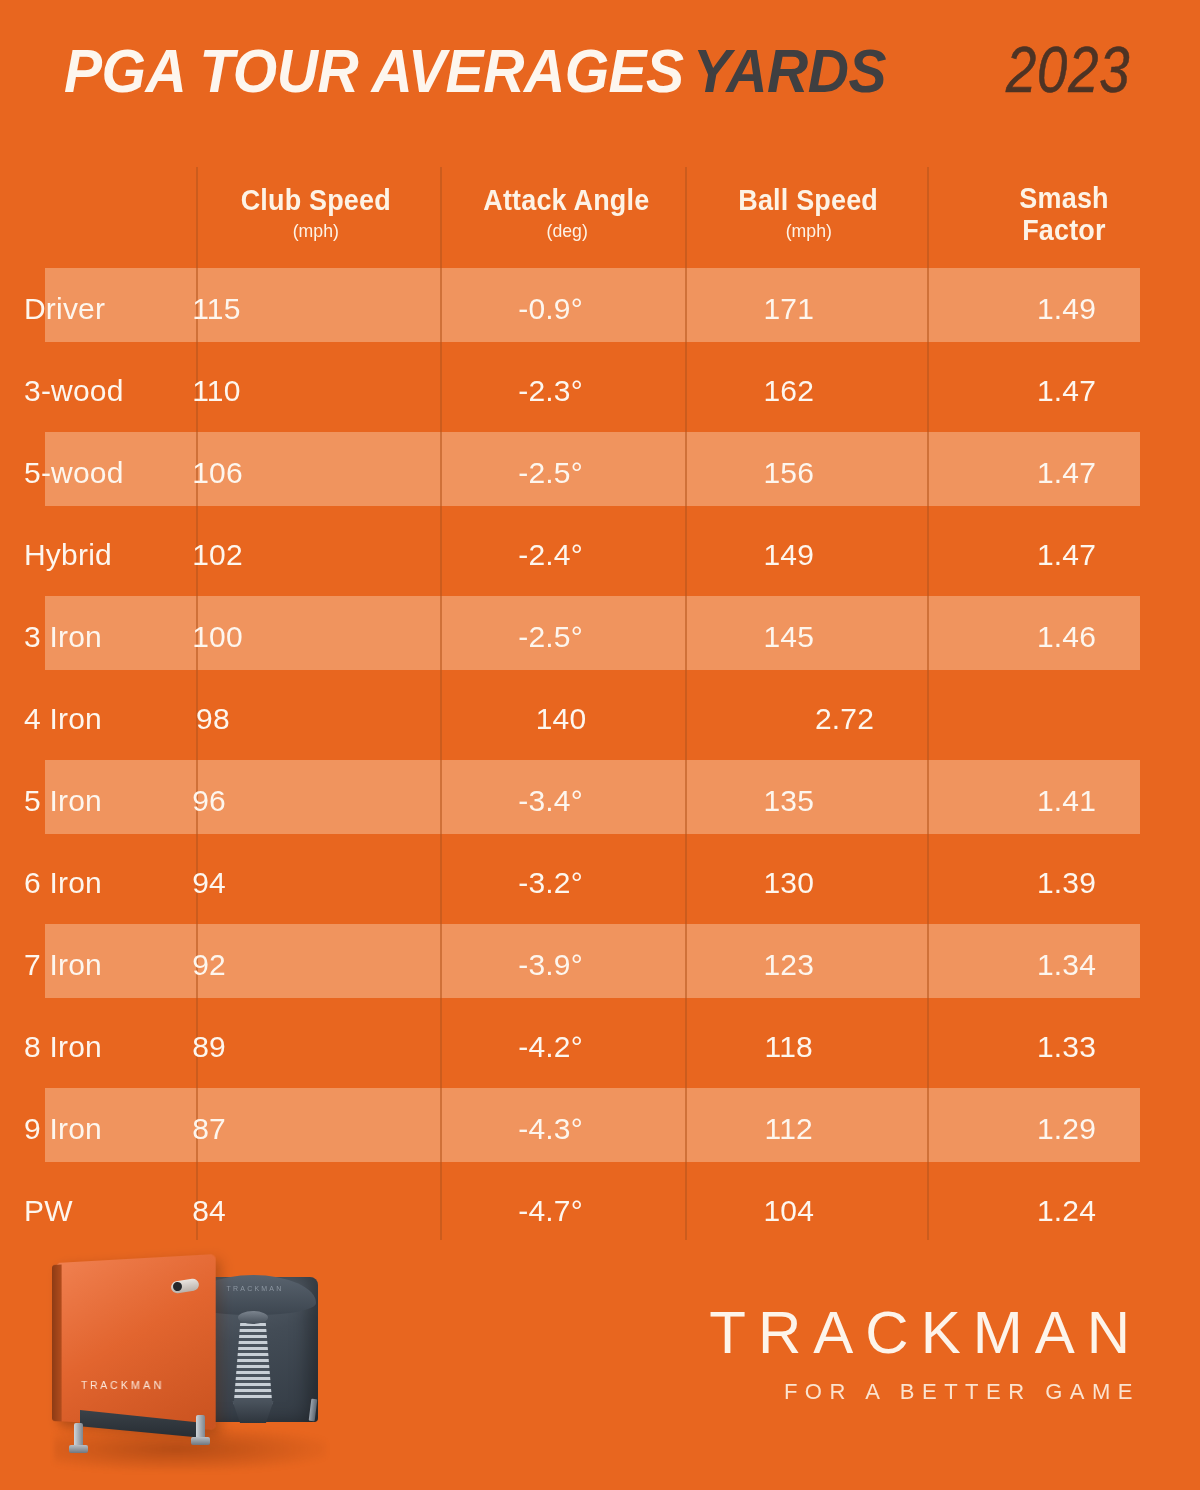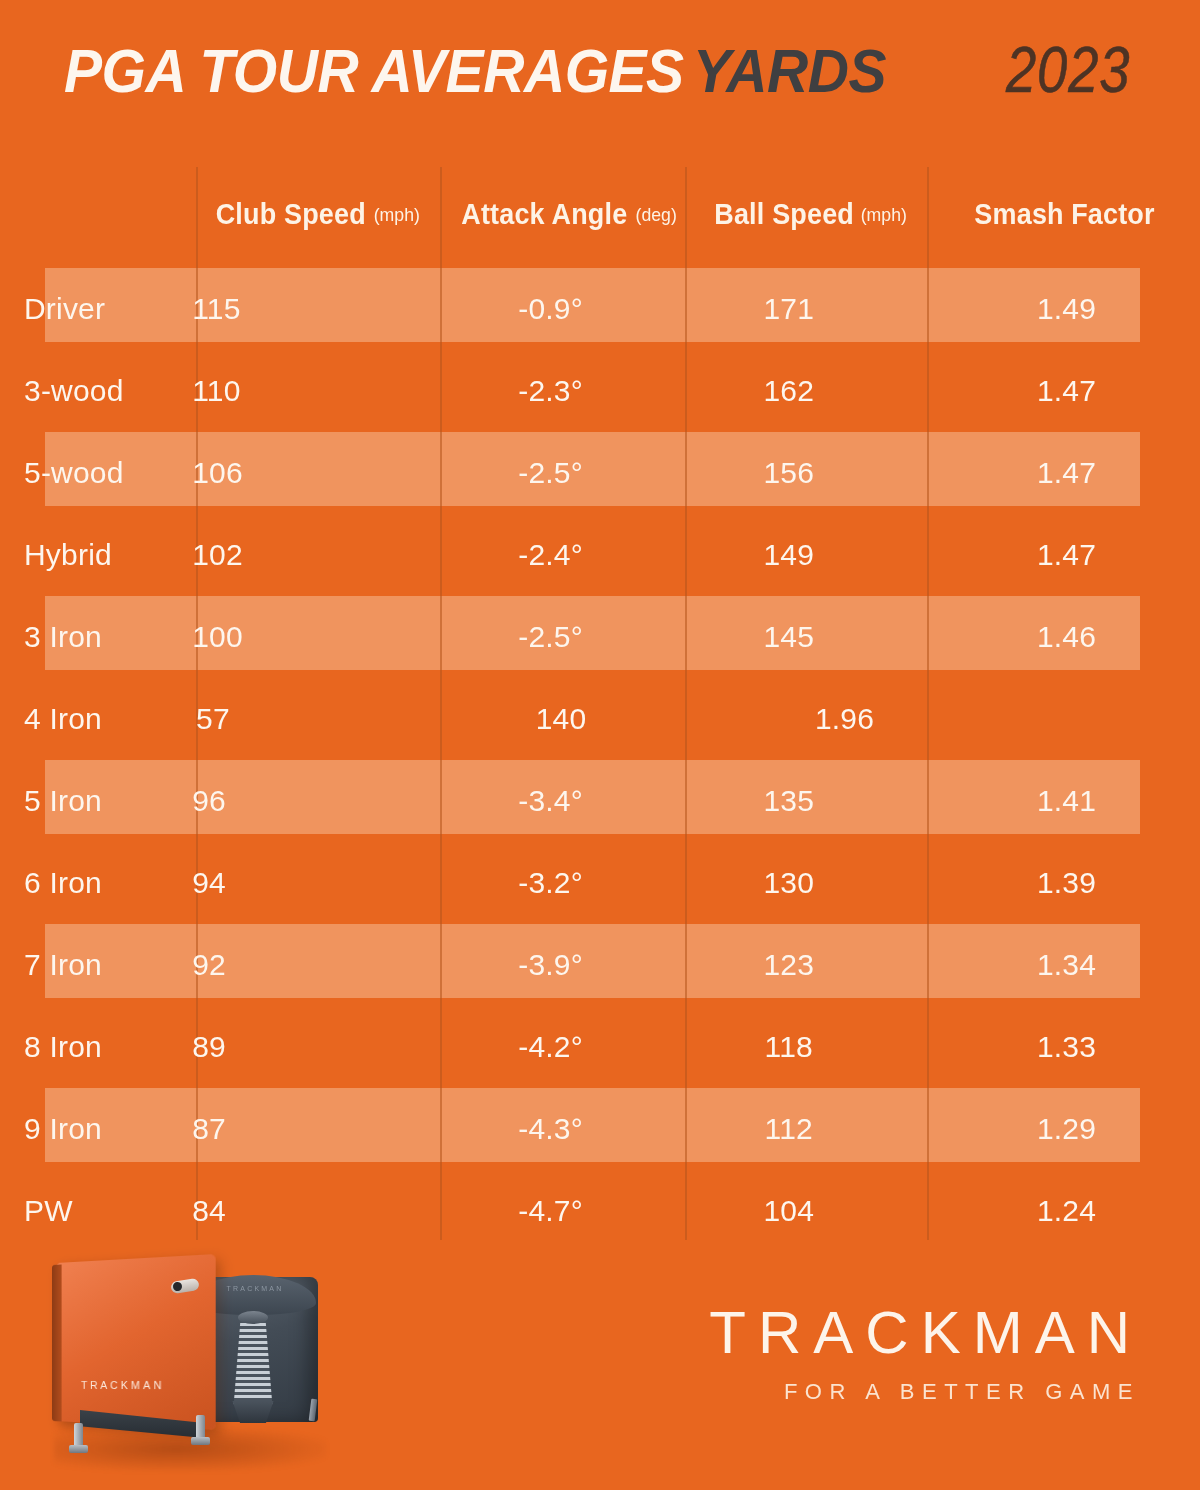--- a/index.html
+++ b/index.html
@@ -89,21 +89,21 @@
   
   #thead {
     position: absolute;
     left: 0; top: 0;
     width: 1200px;
     height: 108px;
     display: flex;
   }
   .th {
     display: flex;
-    flex-direction: row;
+    flex-direction: column;
     align-items: center;
     justify-content: center;
     text-align: center;
     color: #fdf3e6;
   }
   .th-name {
     font-family: "Liberation Sans Narrow", "Liberation Sans", sans-serif;
     font-size: 29px;
     font-weight: bold;
     line-height: 1.12;
@@ -408,23 +408,23 @@
       </div>
       <div class="trow">
         <div class="cell label">3 Iron</div>
         <div class="cell v1">100</div>
         <div class="cell v2">-2.5°</div>
         <div class="cell v3">145</div>
         <div class="cell v4">1.46</div>
       </div>
       <div class="trow">
         <div class="cell label">4 Iron</div>
-        <div class="cell v1">57</div>
+        <div class="cell v1">98</div>
         <div class="cell v3">140</div>
-        <div class="cell v4">1.96</div>
+        <div class="cell v4">2.72</div>
       </div>
       <div class="trow">
         <div class="cell label">5 Iron</div>
         <div class="cell v1">96</div>
         <div class="cell v2">-3.4°</div>
         <div class="cell v3">135</div>
         <div class="cell v4">1.41</div>
       </div>
       <div class="trow">
         <div class="cell label">6 Iron</div>

